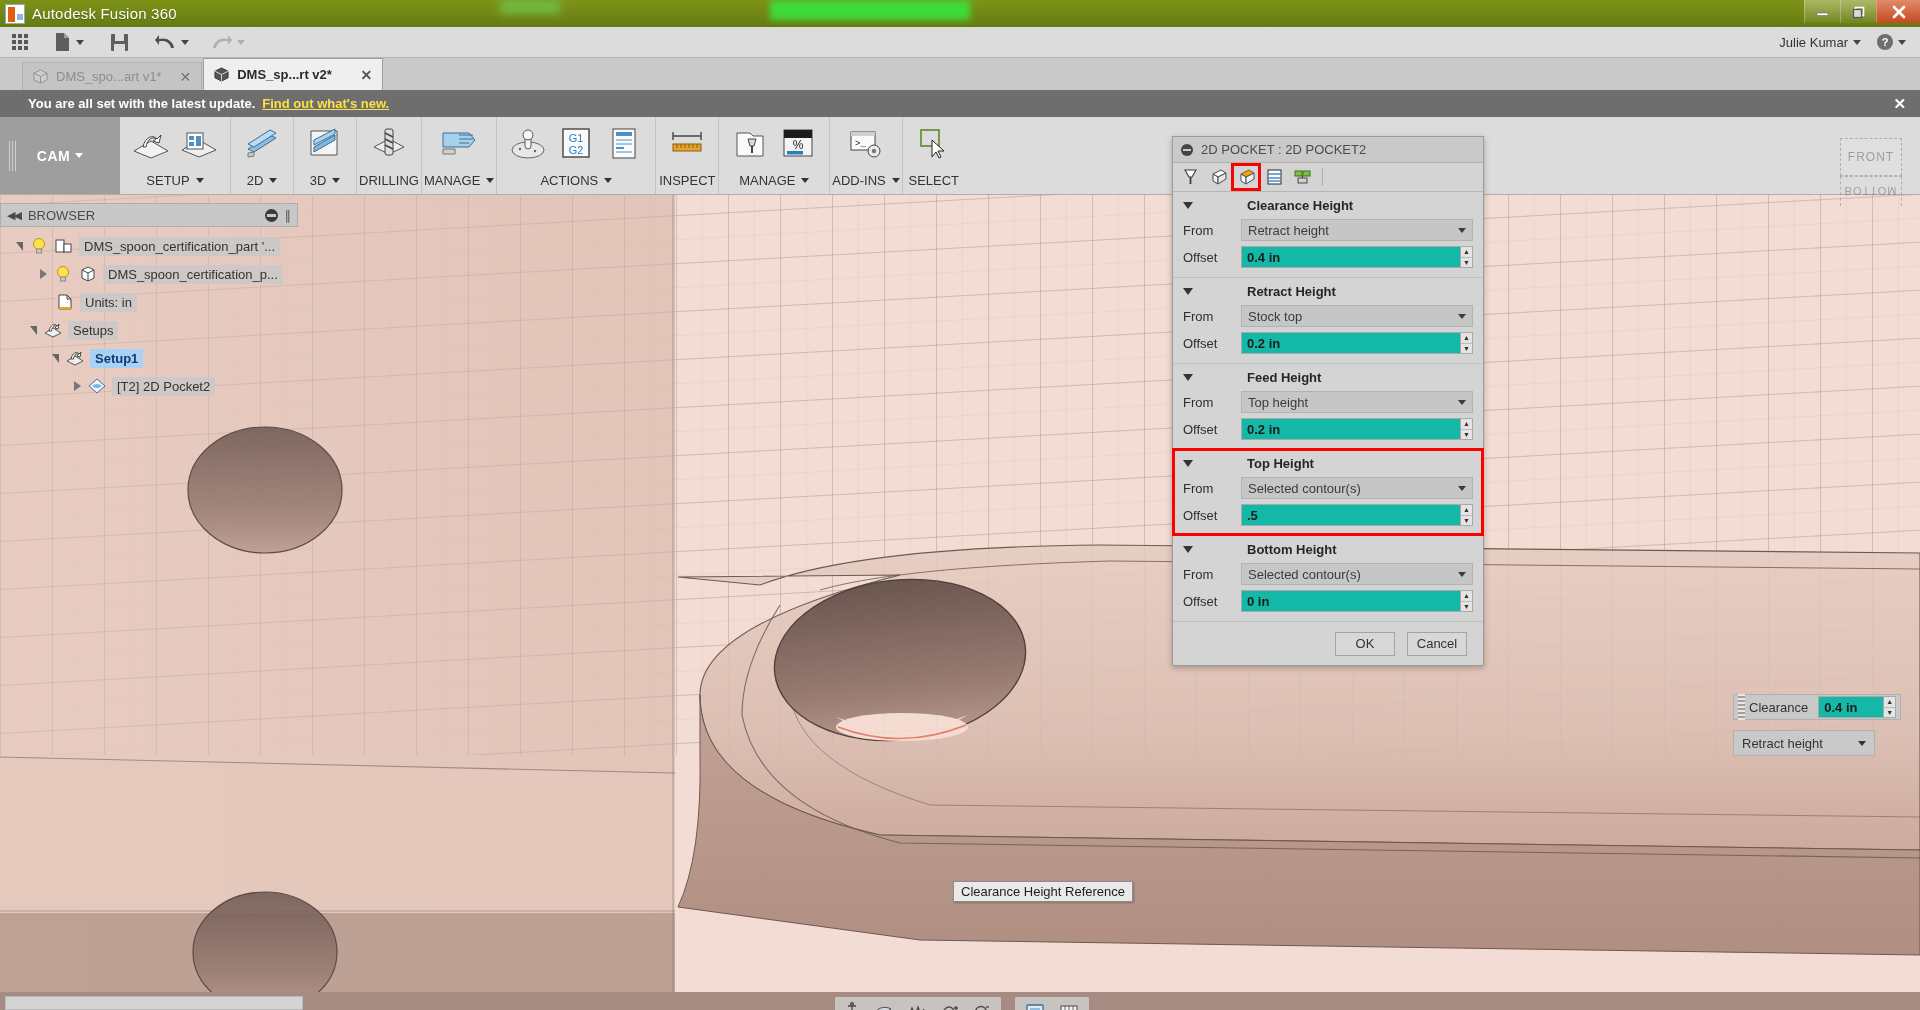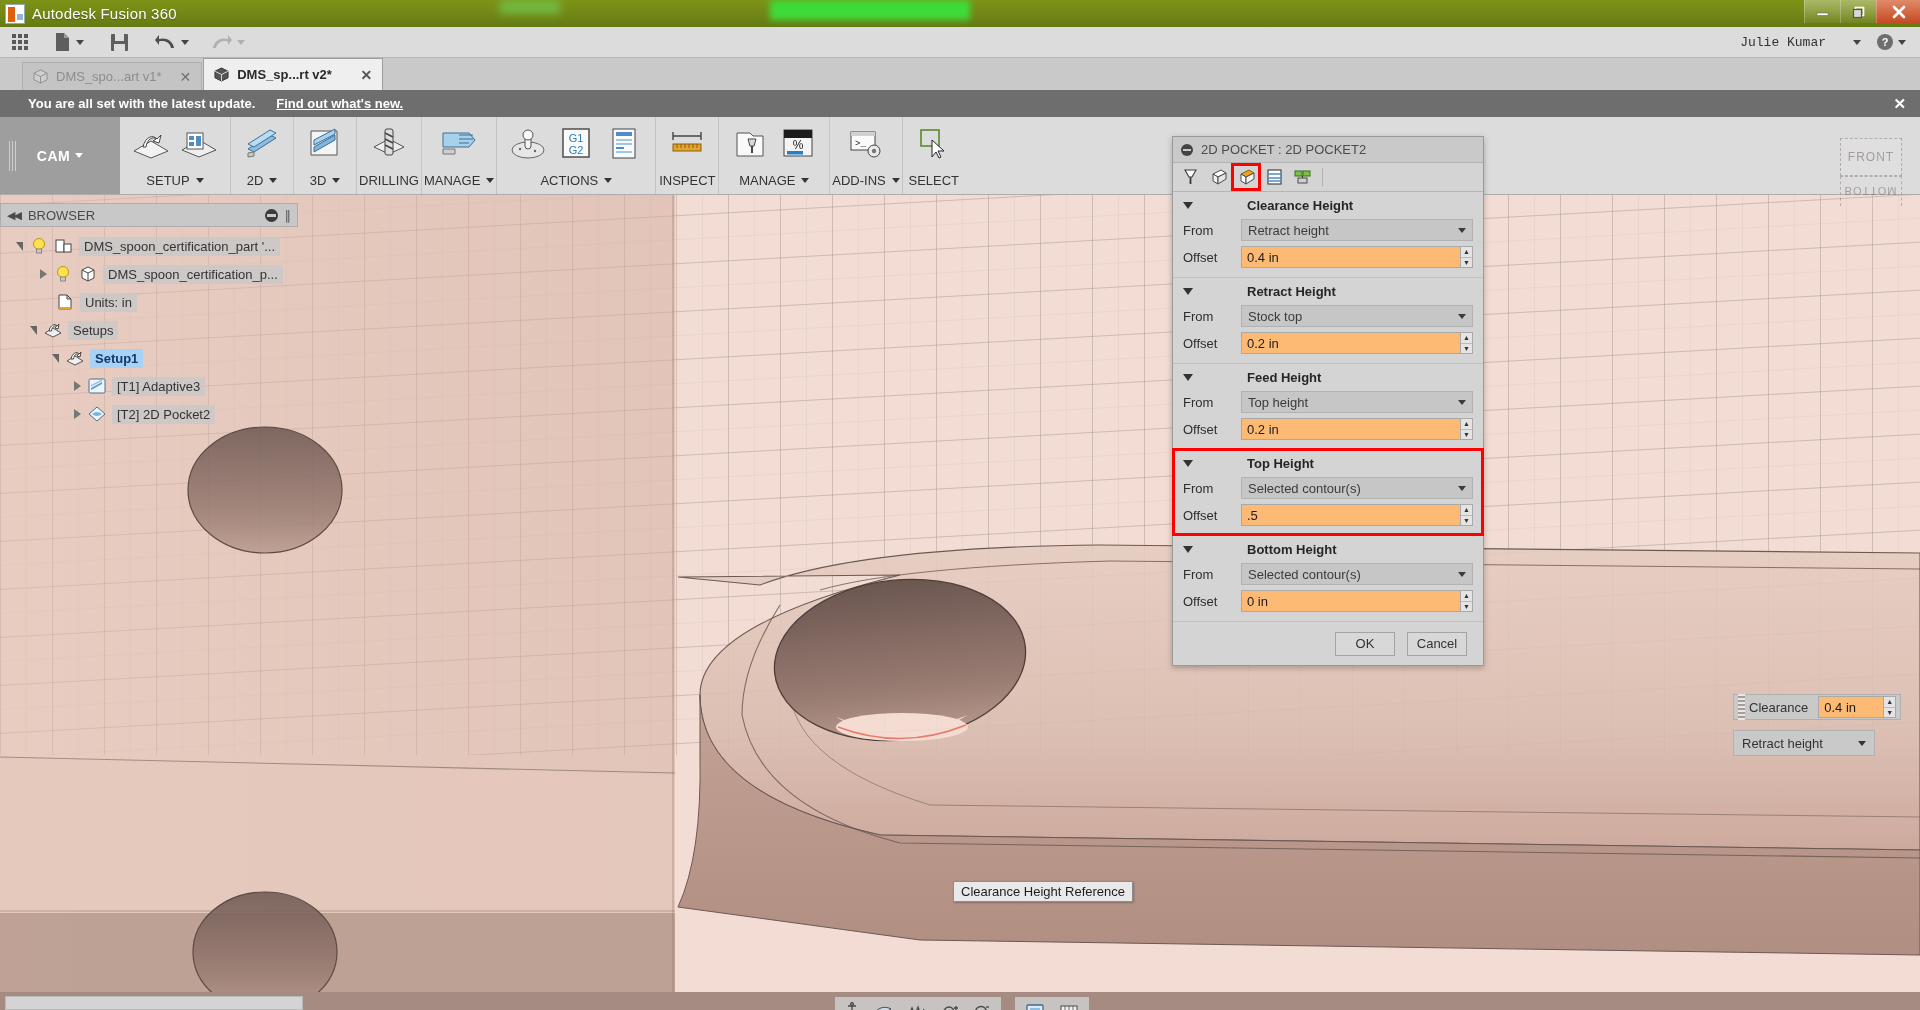--- a/index.html
+++ b/index.html
@@ -53,21 +53,21 @@
     background:#dcdcdc; border-bottom:1px solid #b5b5b5;
     display:flex; align-items:center;
   }
   .qat-item { height:31px; display:flex; align-items:center; padding:0 6px; cursor:default; }
   .grid9 { width:16px;height:16px; display:grid; grid-template-columns:repeat(3,1fr);
            grid-template-rows:repeat(3,1fr); gap:2px; }
   .grid9 i { background:#585858; display:block; }
   .caret-d { width:0;height:0;border-left:4px solid transparent;border-right:4px solid transparent;
              border-top:5px solid #444; margin-left:5px; }
   .acct { margin-left:auto; display:flex; align-items:center; padding-right:14px; font-size:13px; color:#333; }
-  .acct .name { margin-right:22px;font-family:Liberation Mono, monospace; }
+  .acct .name { margin-right:0; }
   .help-circle { width:16px;height:16px;border-radius:50%; background:#6e6e6e; color:#fff;
                  font-size:11px; font-weight:bold; display:flex;align-items:center;justify-content:center;
                  margin-left:16px; }
 
   
   .tabbar {
     position:absolute; top:58px; left:0; width:1920px; height:32px;
     background:#c9c9c9; display:flex; align-items:flex-end;
   }
   .dtab {
@@ -79,21 +79,21 @@
   .cube-ico { width:15px;height:15px;margin-right:8px; flex:none; }
   .tab-x { margin-left:auto; padding-left:18px; font-size:14px; color:#707070; }
   .dtab.active .tab-x { color:#555; }
 
   
   .notify {
     position:absolute; top:90px; left:0; width:1920px; height:27px;
     background:#6e6e6e; color:#fff; font-size:13px; font-weight:bold;
     display:flex; align-items:center; padding-left:28px;
   }
-  .notify a { color:#ffffff; margin-left:21px; }
+  .notify a { color:#fde047; margin-left:7px; }
   .notify-x { position:absolute; right:14px; top:5px; font-size:15px; color:#fff; }
 
   
   .ribbon {
     position:absolute; top:117px; left:0; width:1920px; height:78px;
     background:#dcdcdc; border-bottom:1px solid #adadad; display:flex; align-items:stretch;
   }
   .wsbtn {
     width:120px; background:#9e9e9e; color:#fff; display:flex; align-items:center;
     justify-content:center; font-size:14px; font-weight:bold; letter-spacing:.5px;
@@ -162,22 +162,22 @@
          border-top:7px solid #333; margin-right:6px; }
   .frow { display:flex; align-items:center; margin-bottom:5px; }
   .frow .flbl { width:58px; font-size:13px; color:#2e2e2e; }
   .sel-box {
     flex:1; height:22px; background:#c6c6c6; border:1px solid #b2b2b2;
     display:flex; align-items:center; padding:0 6px; font-size:13px; color:#3b3b3b;
   }
   .sel-box .caret { margin-left:auto; width:0;height:0;border-left:4px solid transparent;
                     border-right:4px solid transparent;border-top:5px solid #3b3b3b; }
   .inp-wrap { flex:1; height:22px; display:flex; }
-  .inp { flex:1; height:22px; background:#fdba74; border:1px solid #a9a9a9; border-right:none;
-         display:flex; align-items:center; padding:0 5px; font-size:13px; color:#1c1c1c; }
+  .inp { flex:1; height:22px; background:#14b8a6; border:1px solid #a9a9a9; border-right:none;
+         display:flex; align-items:center; padding:0 5px; font-size:13px; color:#1c1c1c;font-weight:bold; }
   .spin { width:13px; border:1px solid #a9a9a9; background:#e4e4e4; display:flex;
           flex-direction:column; }
   .spin i { flex:1; display:flex; align-items:center; justify-content:center; font-size:7px; color:#333;
             line-height:1; }
   .spin i:first-child { border-bottom:1px solid #bbb; }
   .sec.highlight { outline:3px solid #ff0000; outline-offset:-2px; z-index:3; }
   .dlg-foot { height:44px; border-top:1px solid #c0c0c0; display:flex; align-items:center;
               justify-content:flex-end; padding-right:16px; gap:12px; }
   .btn { min-width:60px; height:24px; background:#d8d8d8; border:1px solid #a3a3a3;
          display:flex; align-items:center; justify-content:center; font-size:13px; color:#333; }
@@ -657,29 +657,20 @@
 
       <div class="trow sel" style="padding-left:50px;">
         <span class="arrow-d"></span>
         <svg class="ti" viewBox="0 0 20 18">
           <path d="M2 12 L10 7 L18 12 L10 16 Z" fill="#f0f0f0" stroke="#555"></path>
           <path d="M6 10 C7 4 12 2 14 5 L16 3 L15 8 L12 7 L13.5 5.5 C12 4 9 5.5 8.5 10 Z" fill="#fff" stroke="#444"></path>
         </svg>
         <span class="lbl">Setup1</span>
       </div>
 
-      <div class="trow" style="padding-left:72px;">
-        <span class="arrow-r"></span>
-        <svg class="ti" viewBox="0 0 20 18">
-          <rect x="2" y="2" width="16" height="14" rx="1.5" fill="#eef4f9" stroke="#4a6f8c"></rect>
-          <path d="M4 11 L15 5 L15 7 L4 13 Z" fill="#5b9bd0"></path>
-          <path d="M4 8 L15 2.5 L15 4 L4 9.5 Z" fill="#8dc0e4"></path>
-        </svg>
-        <span class="lbl">[T1] Adaptive3</span>
-      </div>
 
       <div class="trow" style="padding-left:72px;">
         <span class="arrow-r"></span>
         <svg class="ti" viewBox="0 0 20 18">
           <path d="M10 2 L18 9 L10 16 L2 9 Z" fill="#eef4f9" stroke="#4a6f8c"></path>
           <path d="M5 9 q5 -4 10 0 q-5 4 -10 0 Z" fill="#7cb3da"></path>
         </svg>
         <span class="lbl">[T2] 2D Pocket2</span>
       </div>
     </div>

